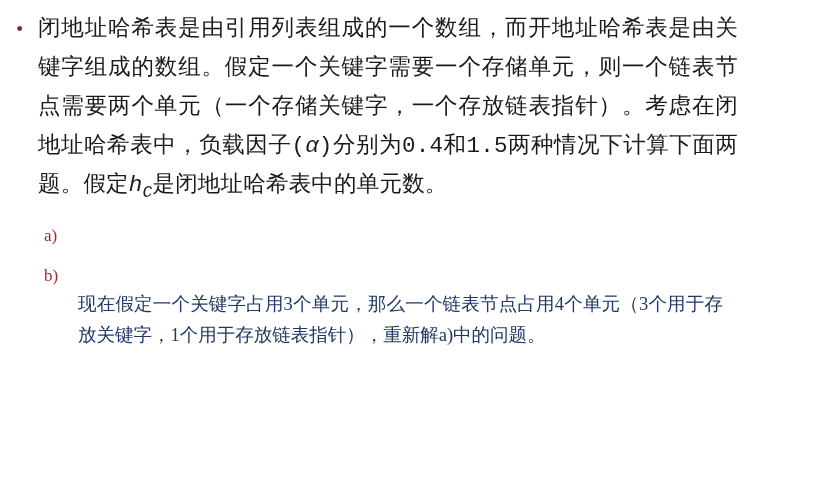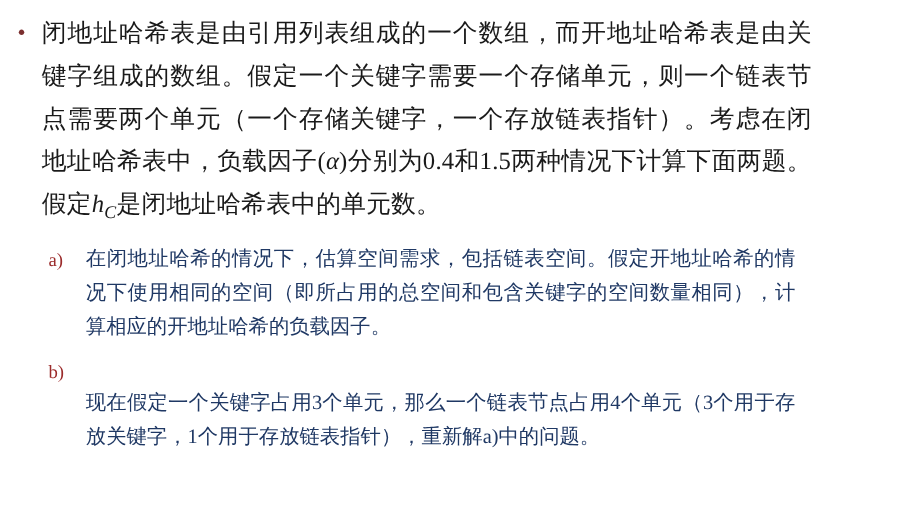--- a/index.html
+++ b/index.html
@@ -36,20 +36,21 @@
   }
   .main-text {
     flex: 1 1 auto;
     font-size: 22.5px;
     line-height: 39px;
     color: #1a1a1a;
     text-align: justify;
     text-justify: inter-ideograph;
     letter-spacing: 0.2px;
     max-width: 700px;
+    font-family: Liberation Mono, monospace;
   }
   .main-text .italic-var {
     font-style: italic;
   }
   .sub-list {
     margin-top: 7px;
     padding-left: 22px;
   }
   .sub-item {
     display: flex;
@@ -94,21 +95,20 @@
 
   <div class="bullet-row">
     <div class="bullet-marker">•</div>
     <div class="main-text"><span>闭地址哈希表是由引用列表组成的一个数组，而开地址哈希表是由关键字组成的数组。假定一个关键字需要一个存储单元，则一个链表节点需要两个单元（一个存储关键字，一个存放链表指针）。考虑在闭地址哈希表中，负载因子(</span><span class="italic-var">α</span><span>)分别为0.4和1.5两种情况下计算下面两题。假定</span><span class="italic-var">h</span><sub class="varsub">C</sub><span>是闭地址哈希表中的单元数。</span></div>
   </div>
 
   <div class="sub-list">
 
     <div class="sub-item">
       <div class="sub-marker">a)</div>
-      <div class="sub-text">在闭地址哈希的情况下，估算空间需求，包括链表空间。假定开地址哈希的情况下使用相同的空间（即所占用的总空间和包含关键字的空间数量相同），计算相应的开地址哈希的负载因子。</div>
     </div>
 
     <div class="sub-item">
       <div class="sub-marker sub-marker-b">b)</div>
       <div class="sub-text sub-text-b">现在假定一个关键字占用3个单元，那么一个链表节点占用4个单元（3个用于存放关键字，1个用于存放链表指针），重新解a)中的问题。</div>
     </div>
 
   </div>
 
 </div>

